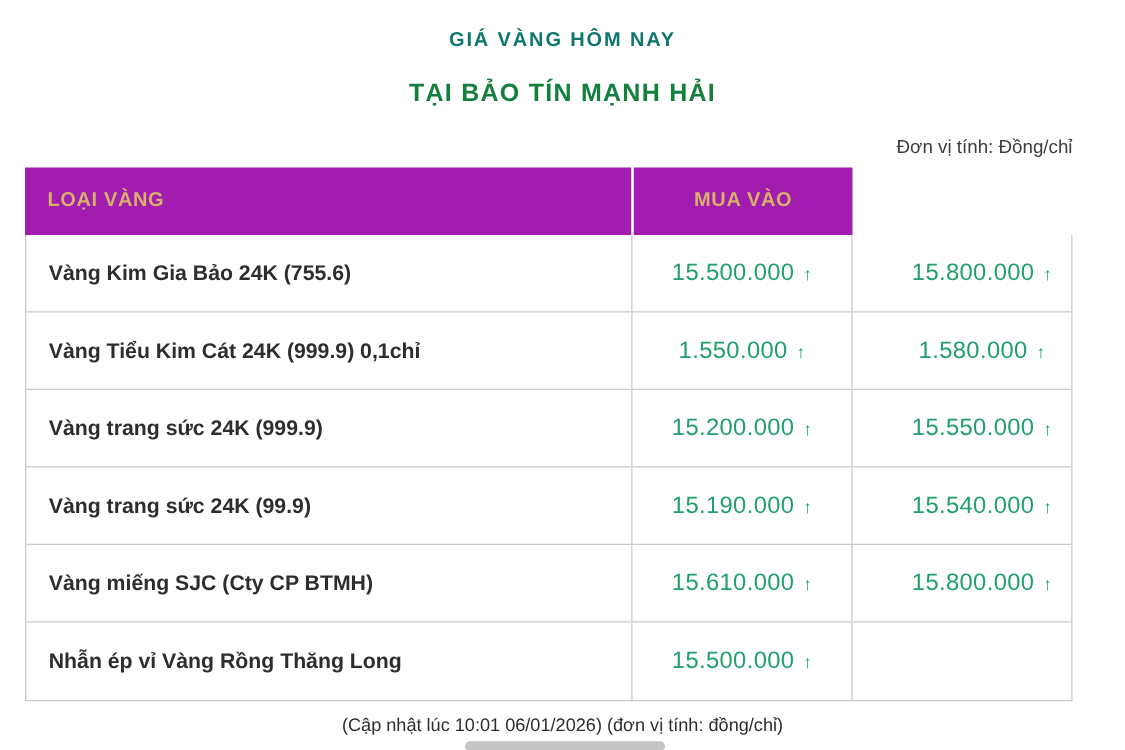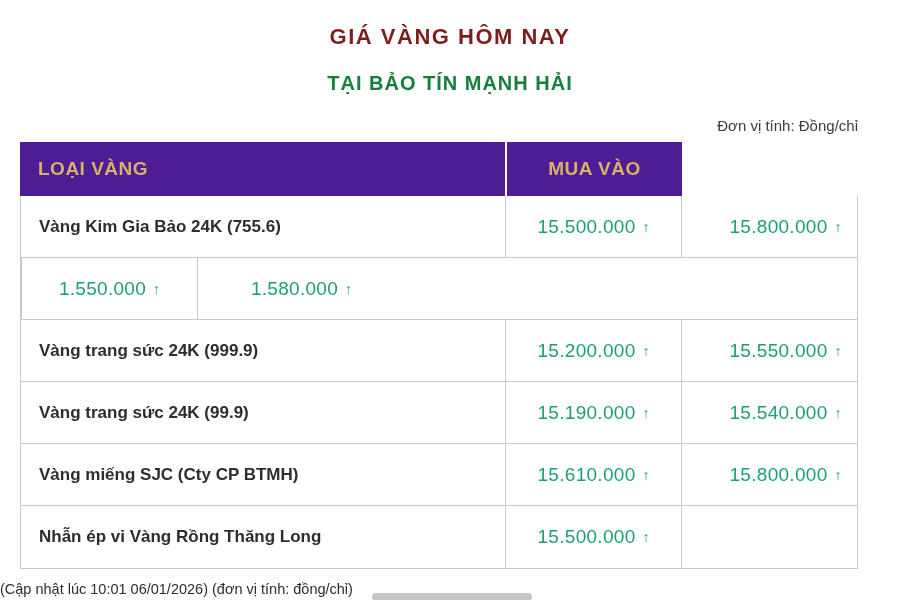--- a/index.html
+++ b/index.html
@@ -1,57 +1,57 @@
 <!DOCTYPE html>
 <html><head>
 <meta charset="utf-8">
 <style>
   * { margin: 0; padding: 0; box-sizing: border-box; }
   html, body { width: 900px; height: 600px; background: #ffffff; overflow: hidden; }
   body { font-family: "Liberation Sans", "DejaVu Sans", sans-serif; position: relative; }
 
   .titles { text-align: center; padding-top: 24px; }
   .title-small {
-    color: #7f1d1d; font-size: 22px; font-weight: 700; letter-spacing: 1.5px;
+    color: #0f766e; font-size: 16px; font-weight: 700; letter-spacing: 1.5px;
   }
   .title-main {
     color: #15803d; font-size: 20px; font-weight: 700; letter-spacing: 1px; margin-top: 22px;
   }
 
   .unit-note {
     width: 838px; margin: 22px auto 0 20px; text-align: right;
     color: #3a3d40; font-size: 15px;
   }
 
   .gold-table { width: 838px; margin: 8px 0 0 20px; }
 
   .thead { display: flex; background: #ffffff; }
   .th {
-    background: #4c1d95; color: #d7b06a; font-weight: 700; font-size: 19px;
+    background: #a21caf; color: #d7b06a; font-weight: 700; font-size: 16px;
     letter-spacing: 0.5px; height: 54px; display: flex; align-items: center;
   }
   .th.col1 { width: 485px; justify-content: flex-start; padding-left: 18px; }
   .th.col2 { width: 175px; justify-content: center; margin-left: 2px; }
   .th.col3 { width: 176px; justify-content: center; margin-left: 2px; }
 
   .tbody { border: 1px solid #c9c9c9; border-top: none; }
   .tr { display: flex; height: 62px; border-bottom: 1px solid #c9c9c9; }
   .tr:last-child { border-bottom: none; }
   .td { display: flex; align-items: center; height: 100%; }
   .td.col1 {
     width: 484px; padding-left: 18px; color: #2b2d2f;
     font-size: 17px; font-weight: 700;
   }
   .td.col2 { width: 176px; justify-content: center; border-left: 1px solid #c9c9c9; }
   .td.col3 { width: 176px; justify-content: center; border-left: 1px solid #c9c9c9; padding-left: 32px; }
   .price { color: #1fa06a; font-size: 19px; font-weight: 500; letter-spacing: 0.3px; }
   .arrow { color: #1fa06a; font-size: 14px; margin-left: 7px; font-weight: 700; }
 
   .footer-note {
-    margin-top: 12px; color: #2b2d2f; font-size: 14.5px;
+    margin-top: 12px; text-align: center; color: #2b2d2f; font-size: 14.5px;
   }
 
   .scroll-thumb {
     position: absolute; left: 372px; top: 593px; width: 160px; height: 8px;
     background: #c6c6c6; border-radius: 4px;
   }
 </style>
 </head>
 <body>
 
@@ -76,20 +76,21 @@
         <span class="price">15.500.000</span>
         <span class="arrow">↑</span>
       </div>
       <div class="td col3">
         <span class="price">15.800.000</span>
         <span class="arrow">↑</span>
       </div>
     </div>
 
     <div class="tr">
+      <div class="td col1">Vàng Tiểu Kim Cát 24K (999.9) 0,1chỉ</div>
       <div class="td col2">
         <span class="price">1.550.000</span>
         <span class="arrow">↑</span>
       </div>
       <div class="td col3">
         <span class="price">1.580.000</span>
         <span class="arrow">↑</span>
       </div>
     </div>
 

